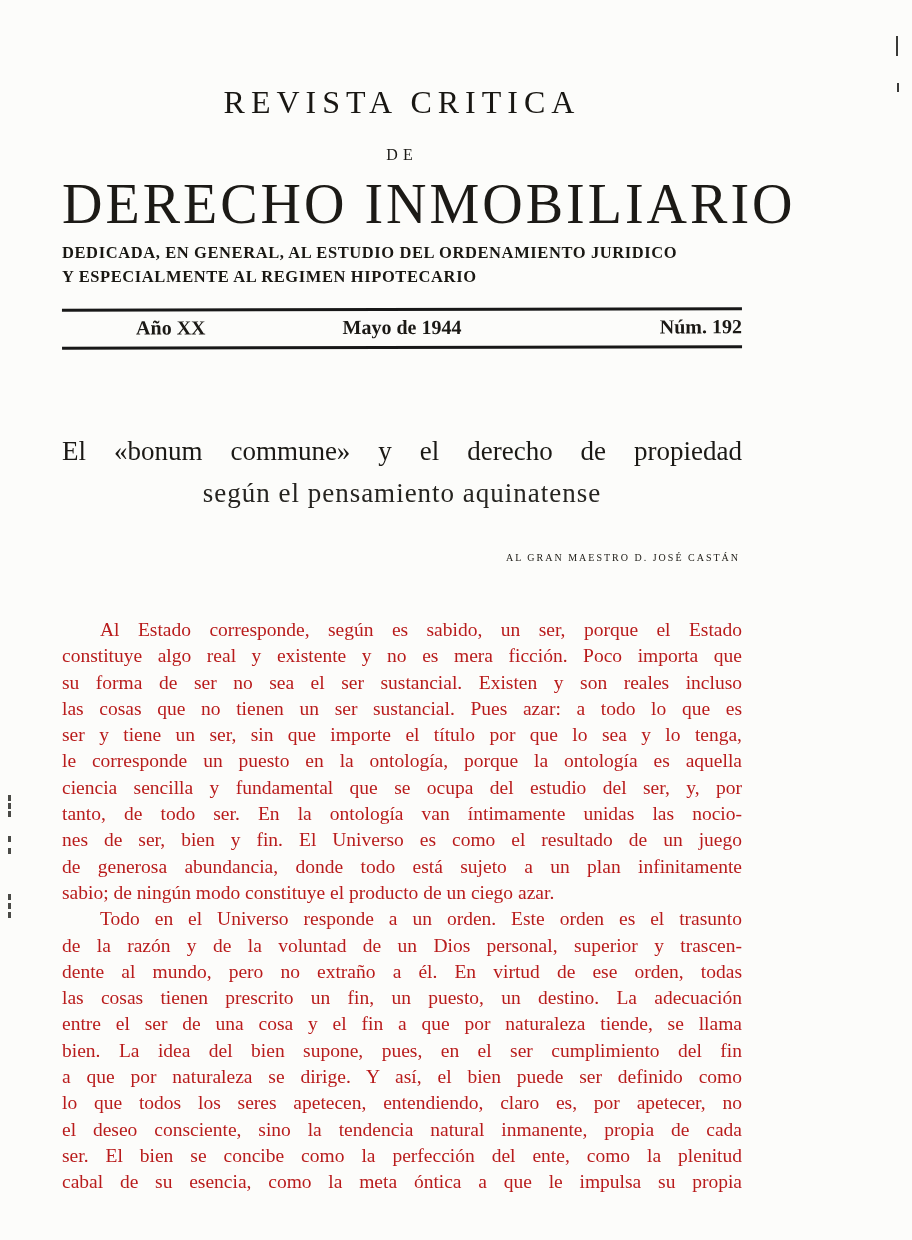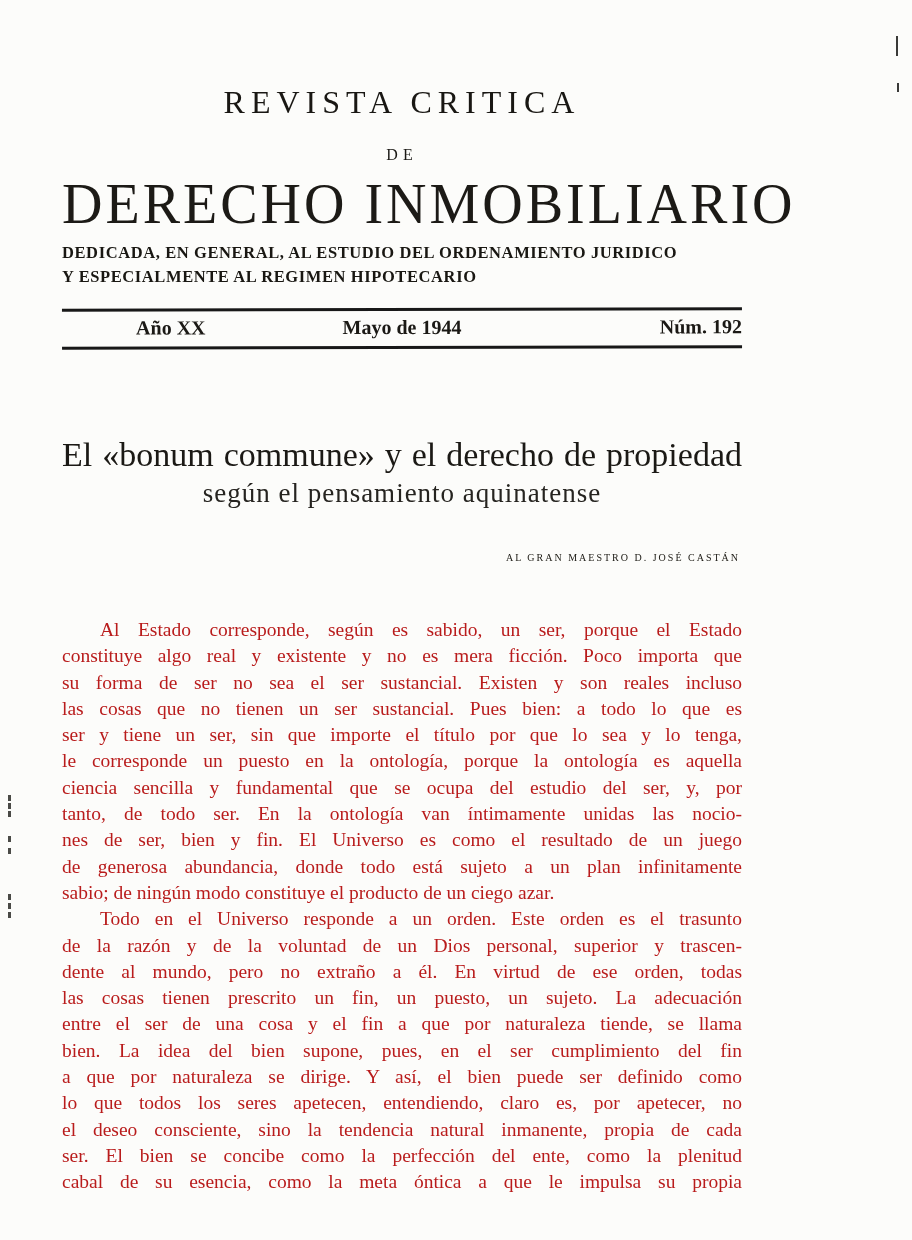--- a/index.html
+++ b/index.html
@@ -75,21 +75,21 @@
     transform: rotate(-0.12deg);
   }
   .ib-left  { width: 32%; text-align: center; }
   .ib-center{ width: 36%; text-align: center; }
   .ib-right { width: 32%; text-align: right; }
 
   
   .at-line1 {
     position: absolute;
     top: 436px; left: 0; width: 100%;
-    font-size: 34px;
+    font-size: 27px;
     text-align: justify;
     text-align-last: justify;
     white-space: normal;
   }
   .at-line2 {
     position: absolute;
     top: 478px; left: 0; width: 100%;
     font-size: 27px;
     text-align: center;
     letter-spacing: 1px;
@@ -165,33 +165,33 @@
 
     <div class="at-line1">El «bonum commune» y el derecho de propiedad</div>
     <div class="at-line2">según el pensamiento aquinatense</div>
 
     <div class="dedication">AL GRAN MAESTRO D. JOSÉ CASTÁN</div>
 
     <div class="body-text">
       <div class="bl indent">Al Estado corresponde, según es sabido, un ser, porque el Estado</div>
       <div class="bl">constituye algo real y existente y no es mera ficción. Poco importa que</div>
       <div class="bl">su forma de ser no sea el ser sustancial. Existen y son reales incluso</div>
-      <div class="bl">las cosas que no tienen un ser sustancial. Pues bien: a todo lo que es</div>
+      <div class="bl">las cosas que no tienen un ser sustancial. Pues azar: a todo lo que es</div>
       <div class="bl">ser y tiene un ser, sin que importe el título por que lo sea y lo tenga,</div>
       <div class="bl">le corresponde un puesto en la ontología, porque la ontología es aquella</div>
       <div class="bl">ciencia sencilla y fundamental que se ocupa del estudio del ser, y, por</div>
       <div class="bl">tanto, de todo ser. En la ontología van íntimamente unidas las nocio-</div>
       <div class="bl">nes de ser, bien y fin. El Universo es como el resultado de un juego</div>
       <div class="bl">de generosa abundancia, donde todo está sujeto a un plan infinitamente</div>
       <div class="bl pend">sabio; de ningún modo constituye el producto de un ciego azar.</div>
 
       <div class="bl indent">Todo en el Universo responde a un orden. Este orden es el trasunto</div>
       <div class="bl">de la razón y de la voluntad de un Dios personal, superior y trascen-</div>
       <div class="bl">dente al mundo, pero no extraño a él. En virtud de ese orden, todas</div>
-      <div class="bl">las cosas tienen prescrito un fin, un puesto, un sujeto. La adecuación</div>
+      <div class="bl">las cosas tienen prescrito un fin, un puesto, un destino. La adecuación</div>
       <div class="bl">entre el ser de una cosa y el fin a que por naturaleza tiende, se llama</div>
       <div class="bl">bien. La idea del bien supone, pues, en el ser cumplimiento del fin</div>
       <div class="bl">a que por naturaleza se dirige. Y así, el bien puede ser definido como</div>
       <div class="bl">lo que todos los seres apetecen, entendiendo, claro es, por apetecer, no</div>
       <div class="bl">el deseo consciente, sino la tendencia natural inmanente, propia de cada</div>
       <div class="bl">ser. El bien se concibe como la perfección del ente, como la plenitud</div>
       <div class="bl">cabal de su esencia, como la meta óntica a que le impulsa su propia</div>
     </div>
 
   </div>

